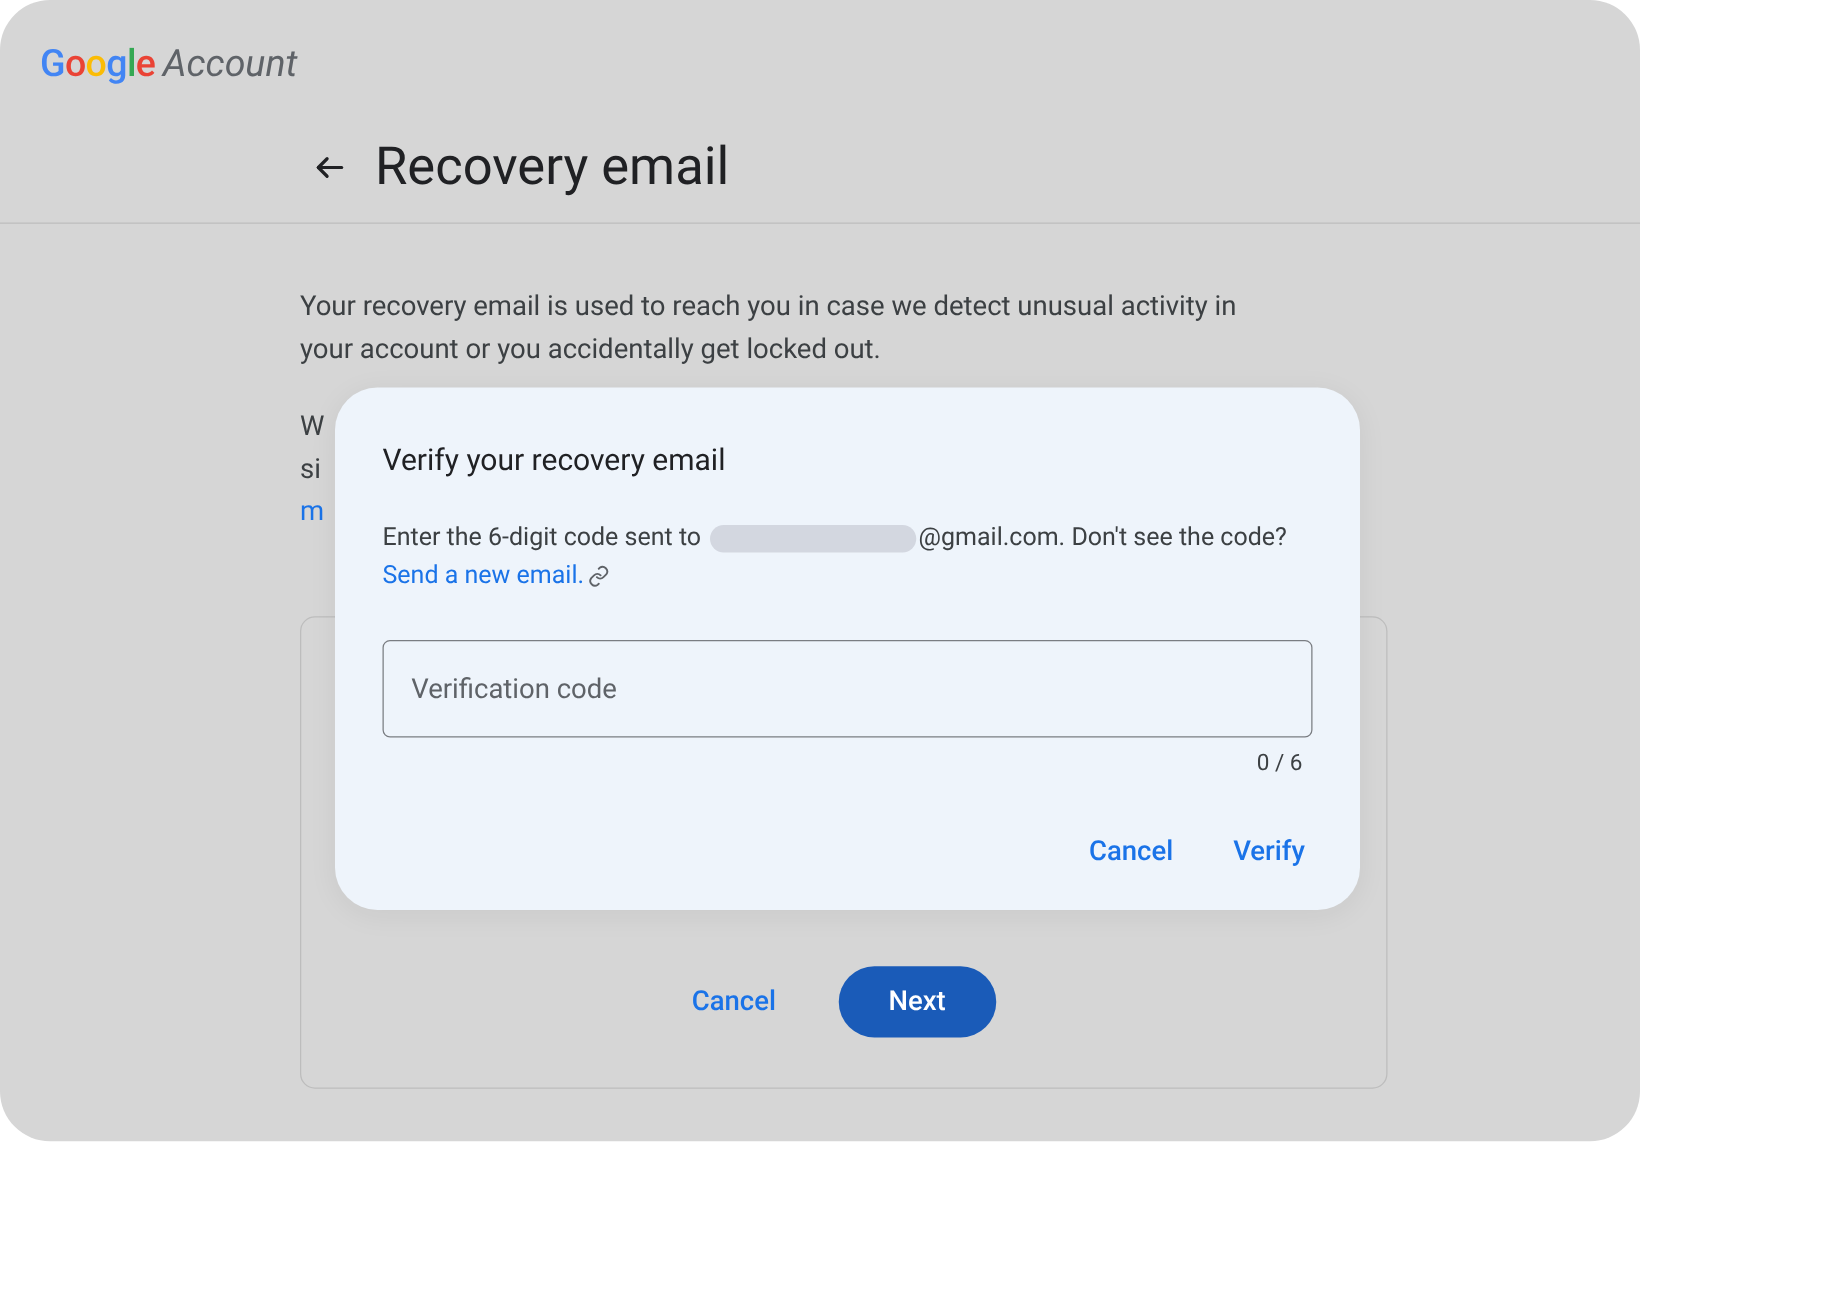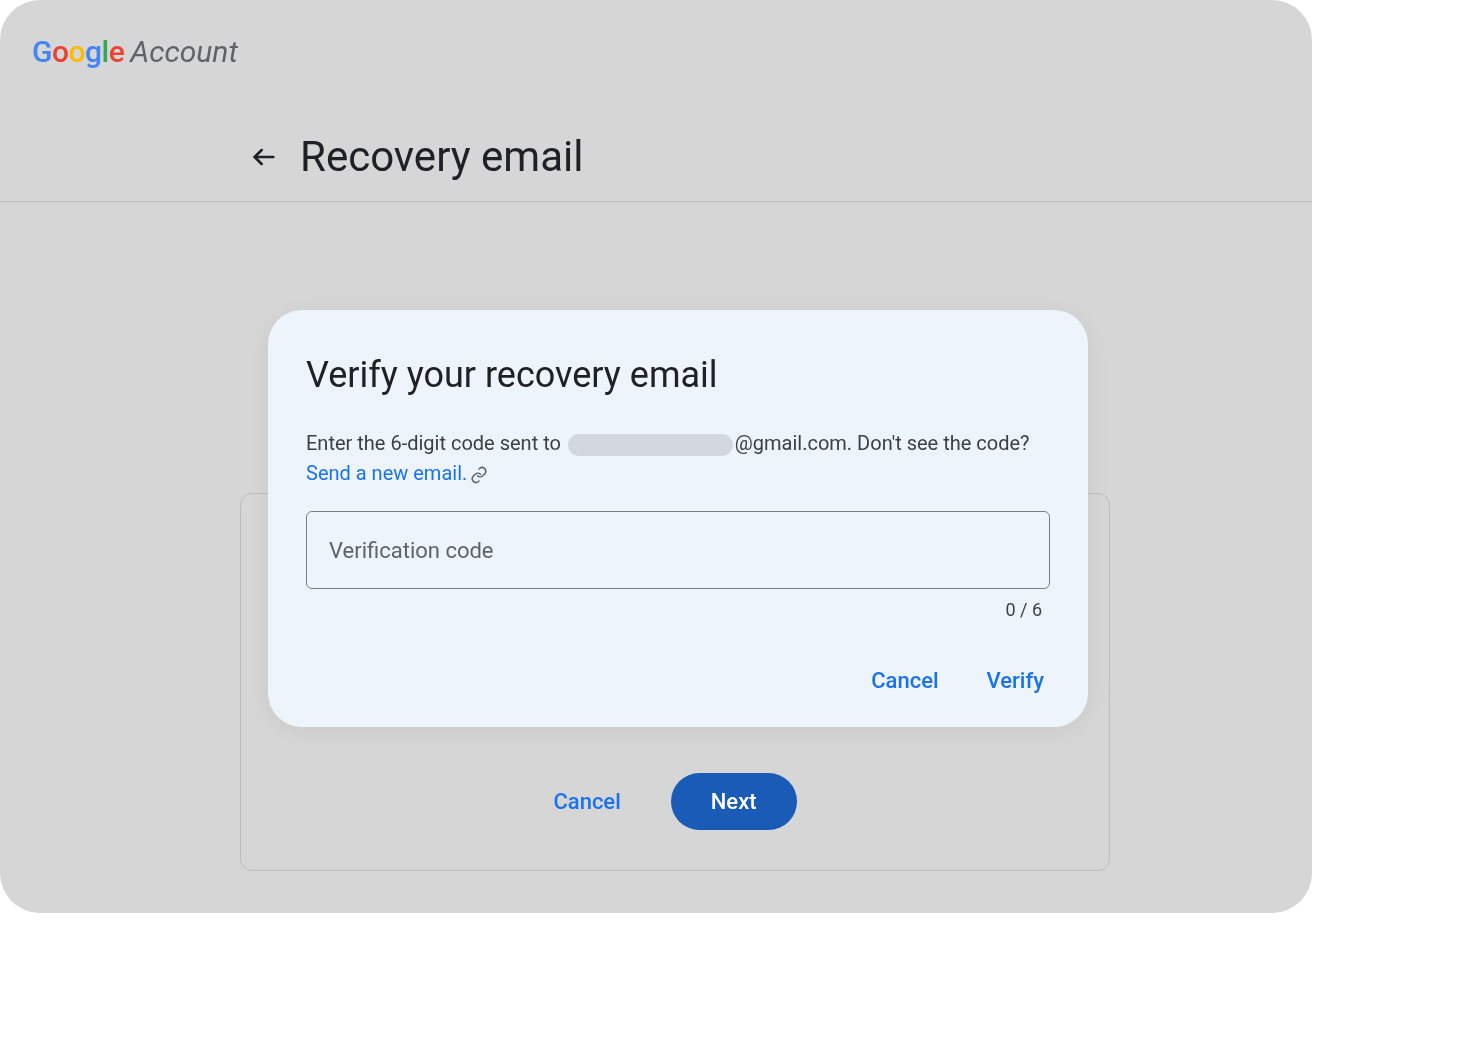--- a/index.html
+++ b/index.html
@@ -47,21 +47,21 @@
     .account-word {
       color: #5f6368;
       font-size: 30px;
       font-weight: 400;
       margin-left: 6px;
       font-style: italic;
     }
     .title-row {
       display: flex;
       align-items: center;
-      margin-top: 52px;
+      margin-top: 29px;
       padding-left: 240px;
     }
     .back-arrow {
       width: 48px;
       height: 48px;
       display: flex;
       align-items: center;
       justify-content: center;
       cursor: pointer;
       color: #202124;
@@ -137,21 +137,21 @@
       position: absolute;
       left: 268px;
       top: 310px;
       width: 820px;
       background: #eef4fb;
       border-radius: 34px;
       padding: 44px 38px 34px 38px;
       box-shadow: 0 4px 24px rgba(0,0,0,0.06);
     }
     .dialog-title {
-      font-size: 36px;
+      font-size: 24px;
       font-weight: 400;
       color: #202124;
       margin-bottom: 32px;
     }
     .dialog-body {
       font-size: 20px;
       color: #3c4043;
       line-height: 1.5;
     }
     .redacted {
@@ -167,21 +167,21 @@
       color: #1a73e8;
       cursor: pointer;
     }
     .link-icon {
       display: inline-flex;
       vertical-align: middle;
       margin-left: 3px;
       color: #5f6368;
     }
     .input-wrap {
-      margin-top: 23px;
+      margin-top: 38px;
     }
     .code-input {
       width: 100%;
       height: 78px;
       border: 1.5px solid #7a7d82;
       border-radius: 6px;
       background: transparent;
       font-size: 22px;
       color: #5f6368;
       padding: 0 22px;
@@ -235,20 +235,28 @@
       <svg width="28" height="28" viewBox="0 0 24 24" fill="none" stroke="currentColor" stroke-width="2.2" stroke-linecap="round" stroke-linejoin="round">
         <line x1="20" y1="12" x2="4" y2="12"></line>
         <polyline points="10 18 4 12 10 6"></polyline>
       </svg>
     </div>
     <h1 class="page-title">Recovery email</h1>
   </div>
 
   <div class="divider"></div>
 
+  <div class="content">
+    <p class="description">Your recovery email is used to reach you in case we detect unusual activity in your account or you accidentally get locked out.</p>
+    <div class="partial-text">
+      <div>W</div>
+      <div>si</div>
+      <div class="partial-link">m</div>
+    </div>
+  </div>
 
   <div class="bg-card">
     <div class="bg-buttons">
       <span class="bg-cancel">Cancel</span>
       <span class="bg-next">Next</span>
     </div>
   </div>
 
   <div class="dialog">
     <h2 class="dialog-title">Verify your recovery email</h2>

